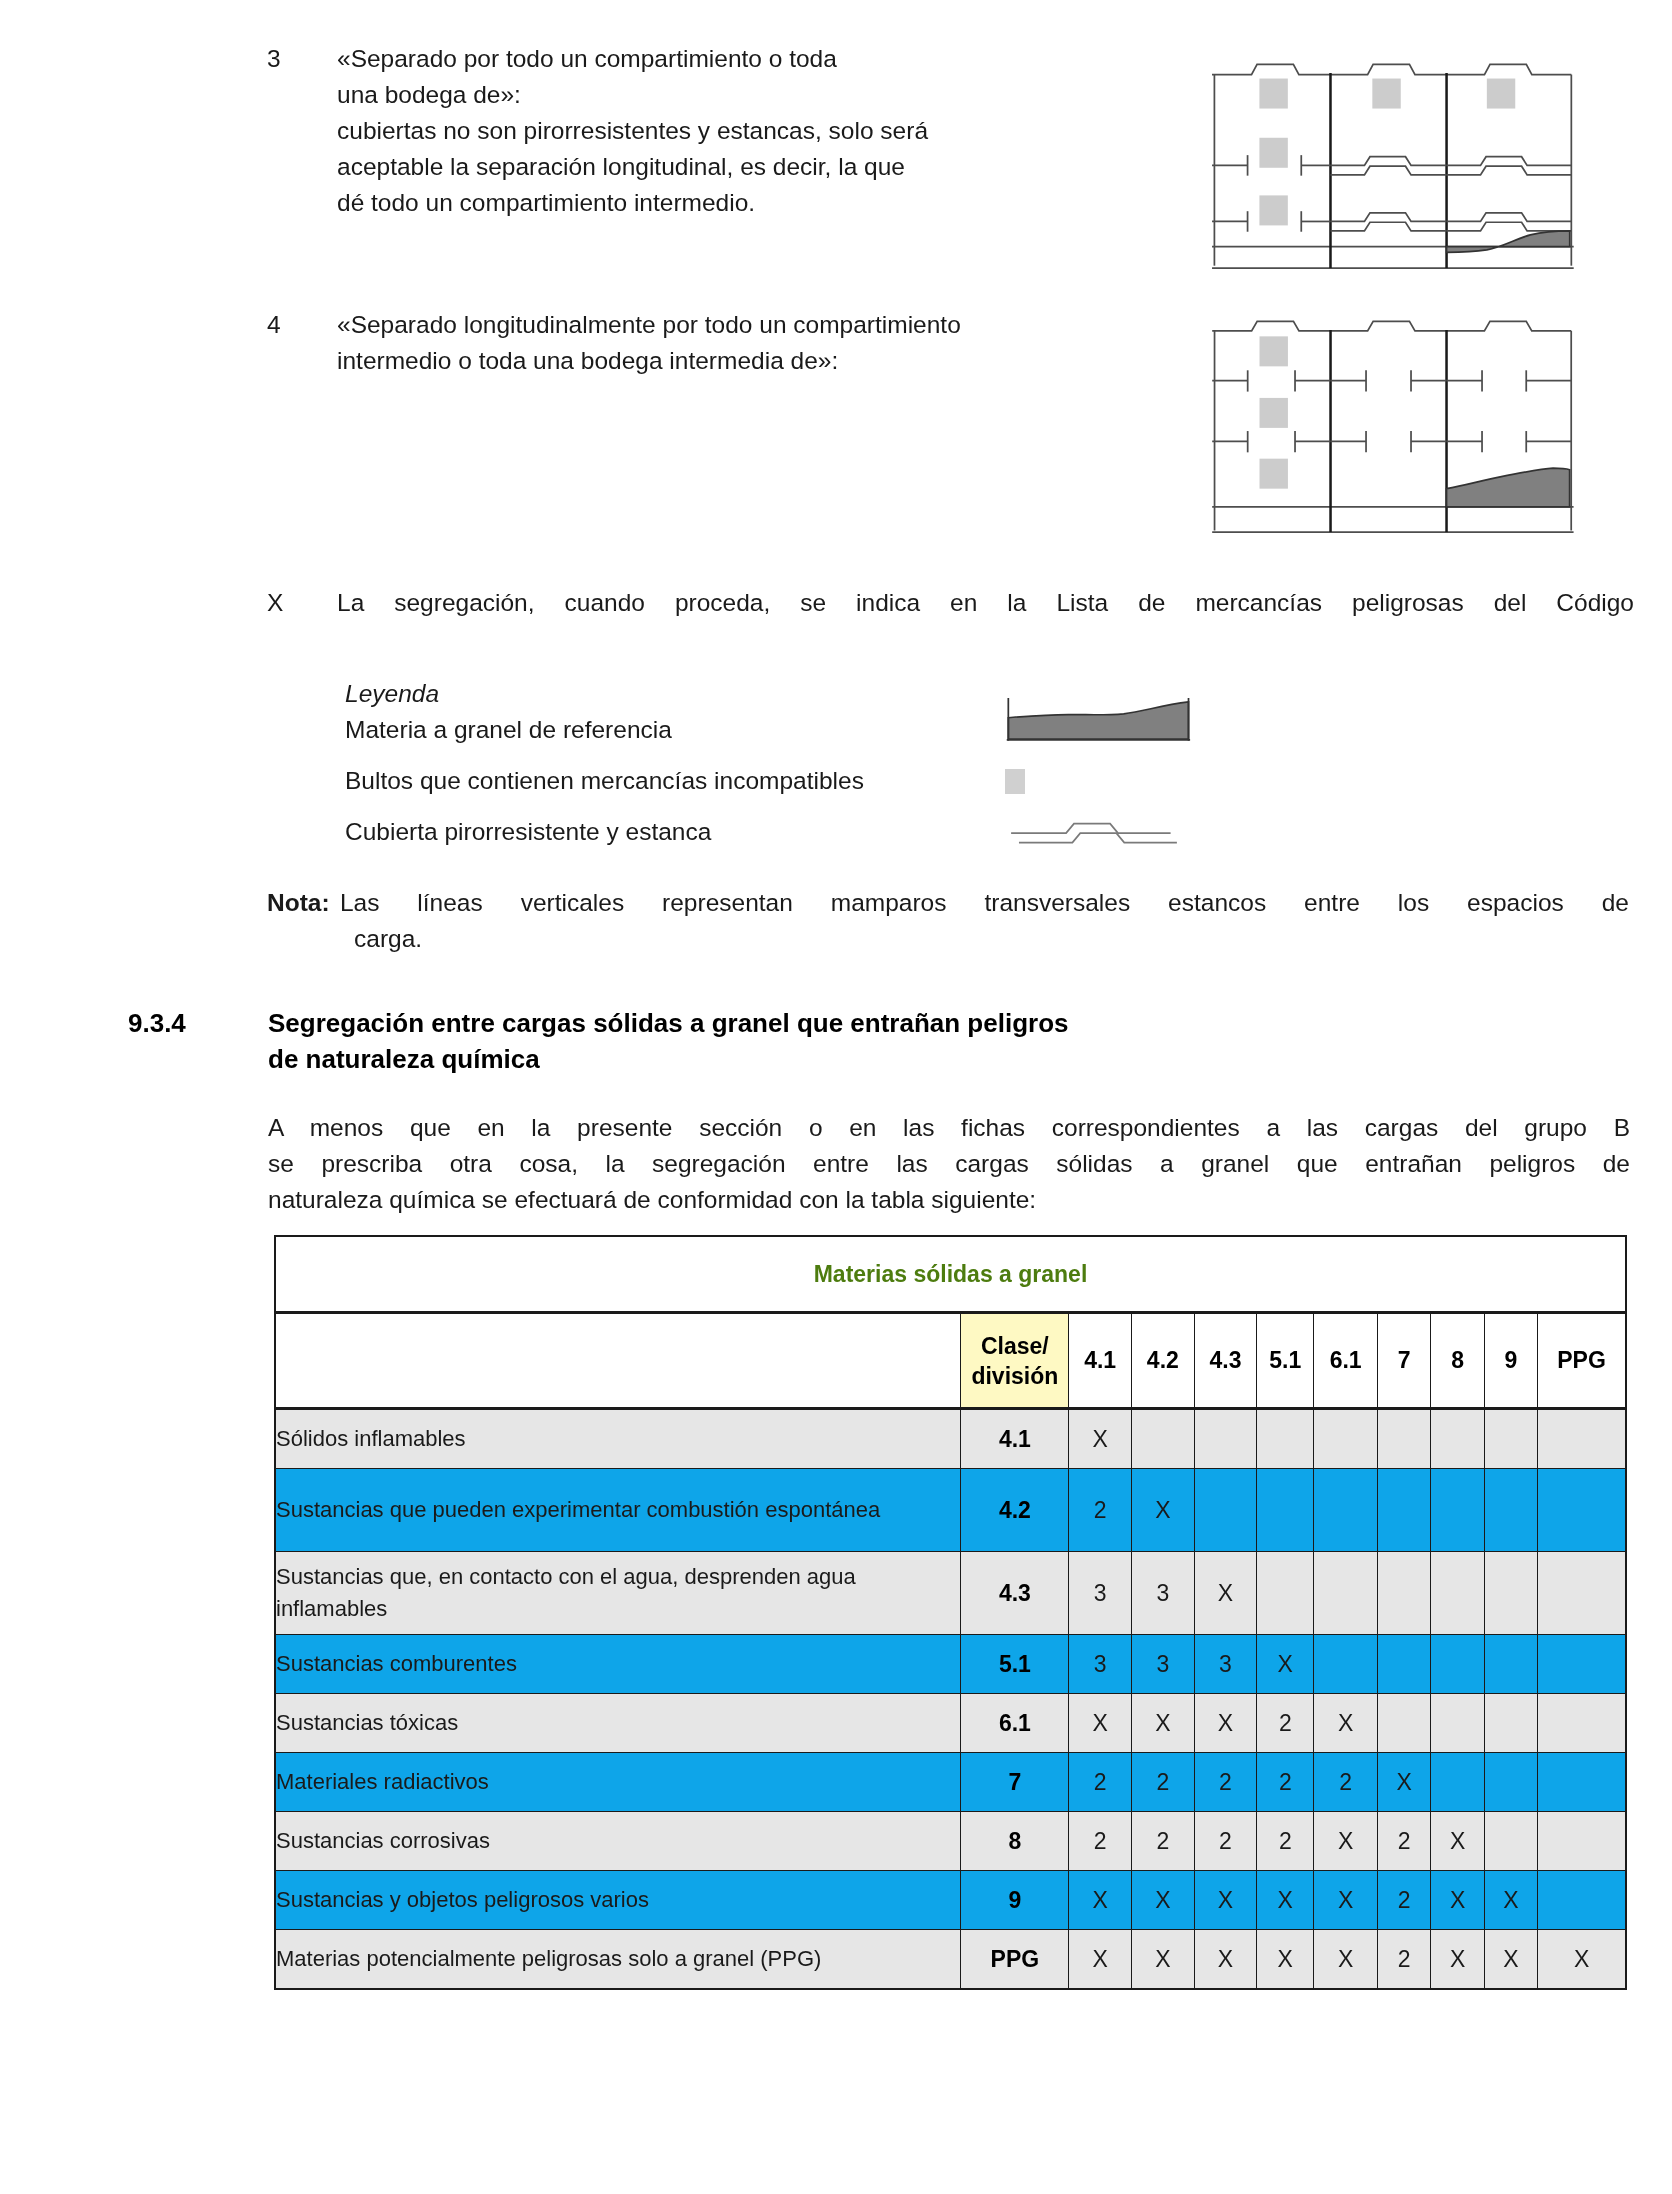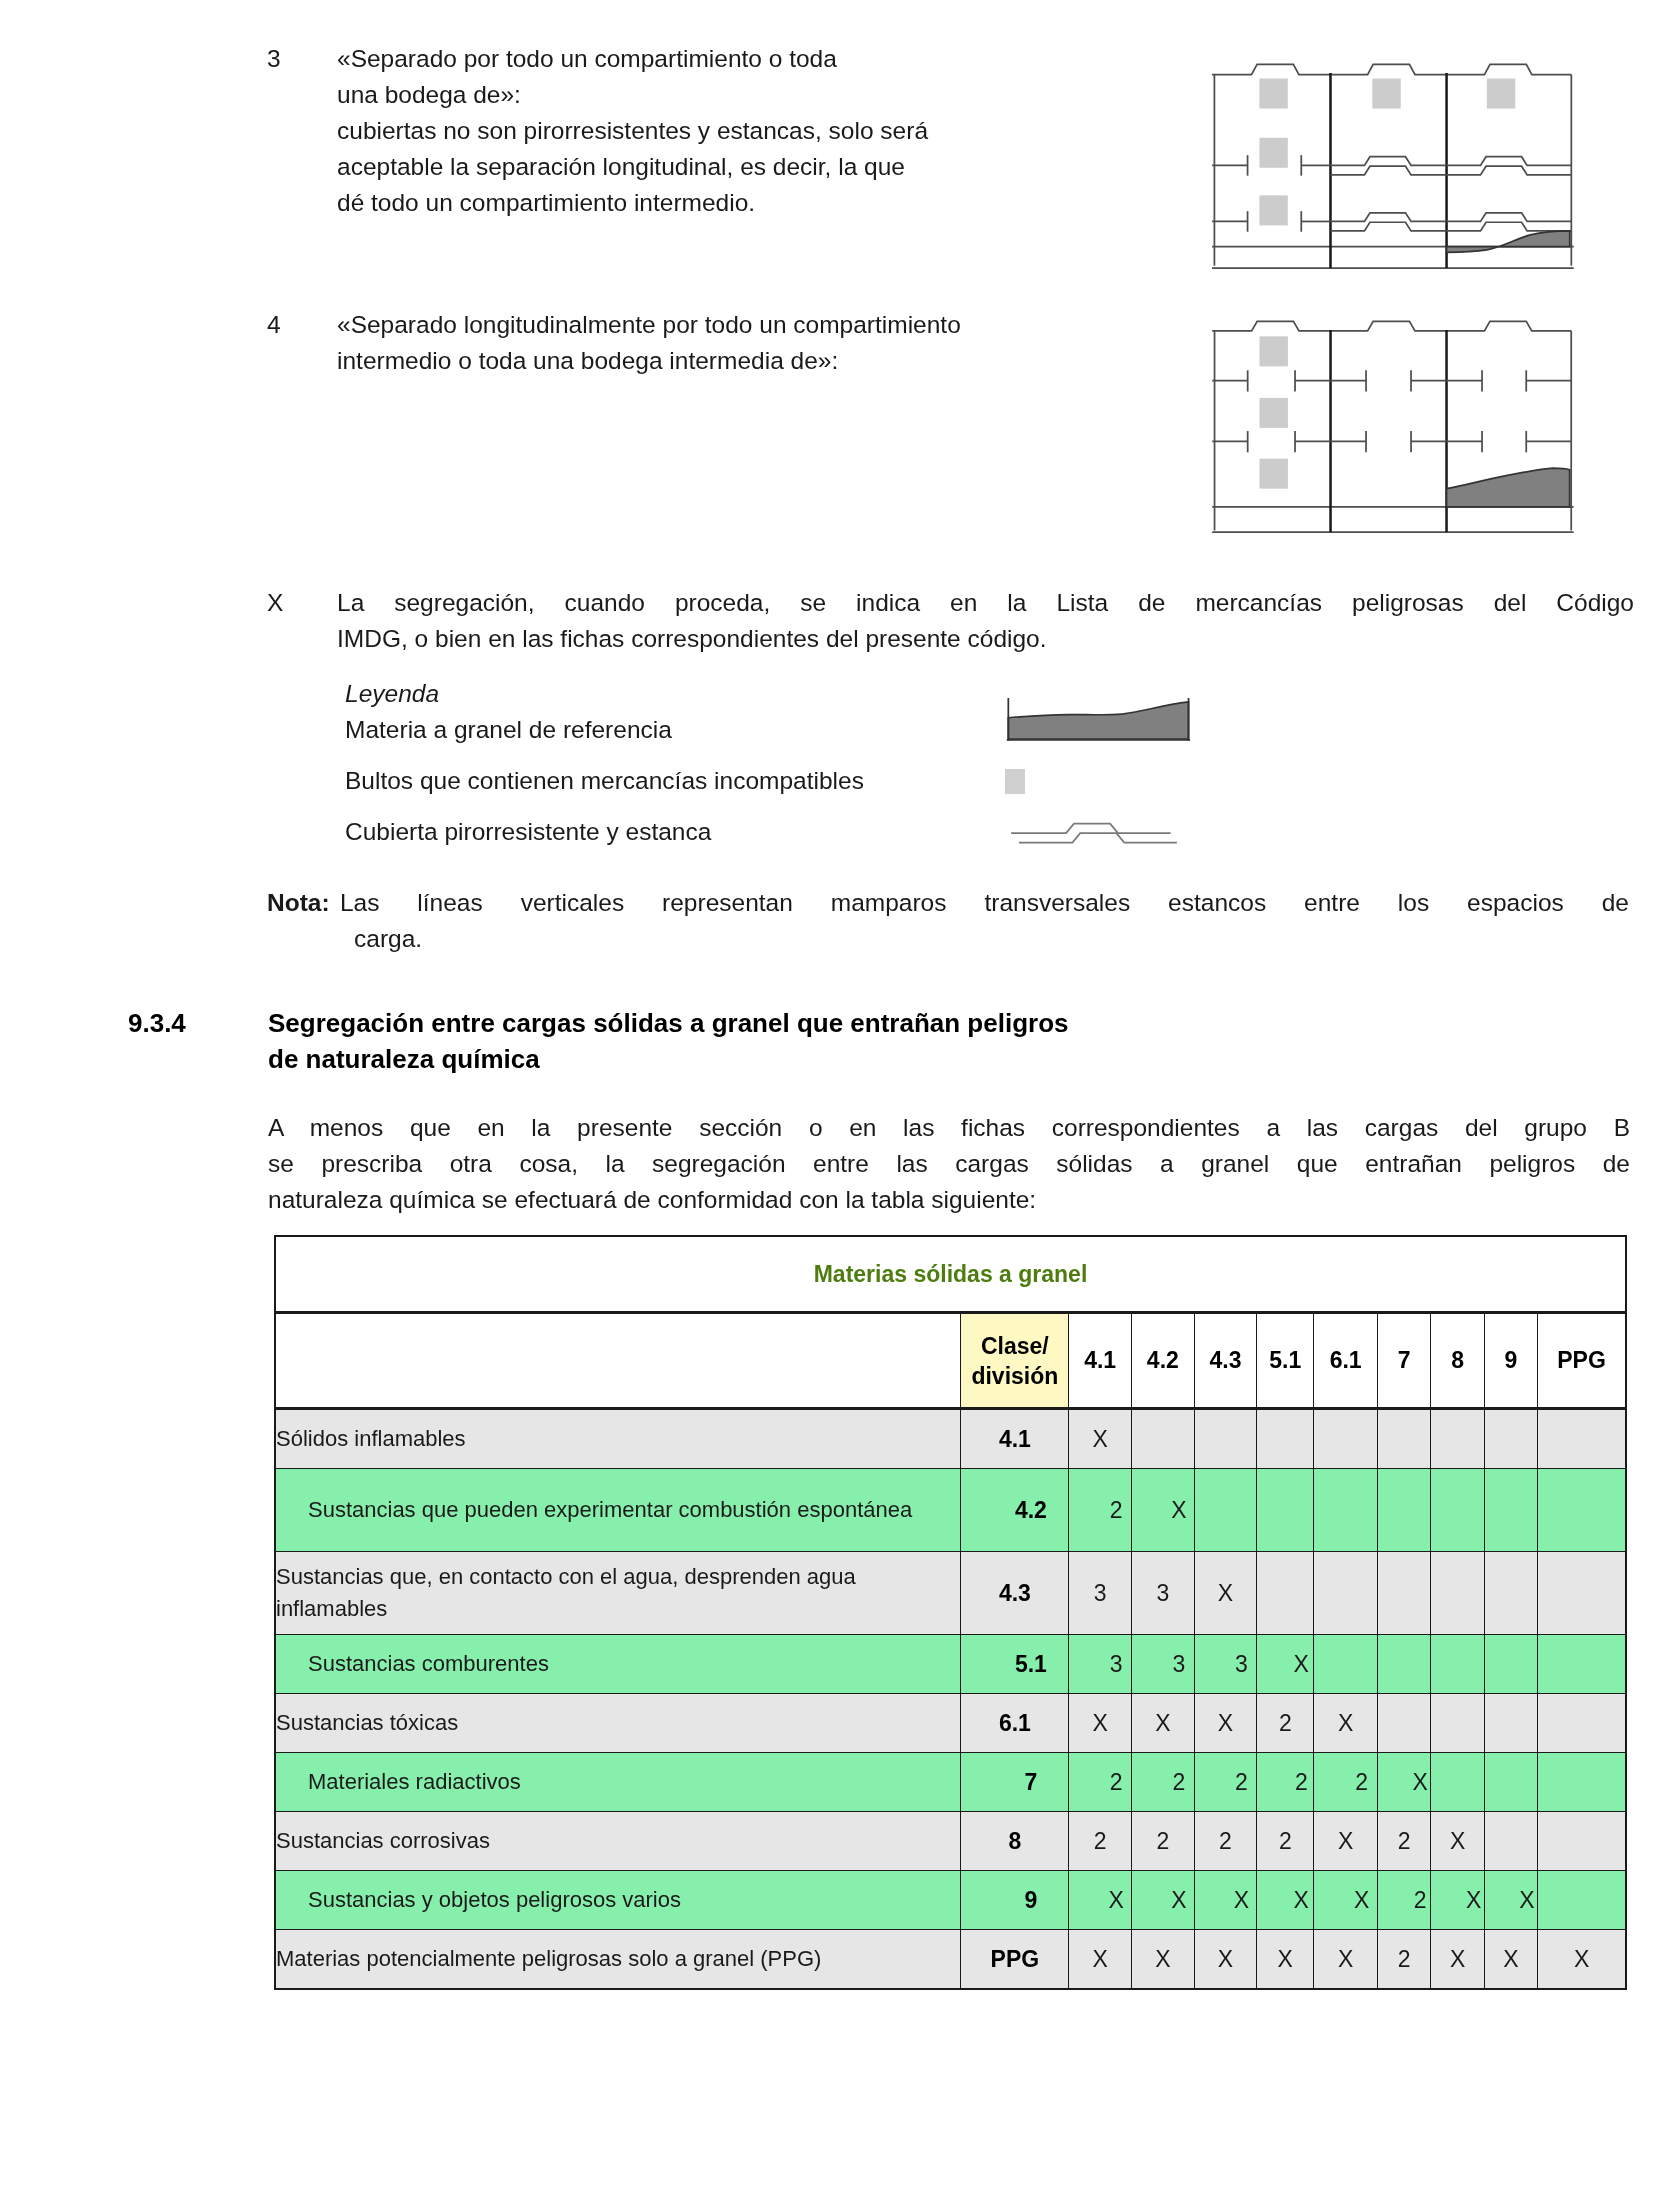--- a/index.html
+++ b/index.html
@@ -212,21 +212,21 @@
   .t-colhead {
     text-align: center;
     font-size: 23px;
     font-weight: bold;
     background: #fff;
     color: #000;
   }
   .t-headrow td { border-bottom: 3.2px solid #1a1a1a !important; }
 
   tr.shade td { background: #e6e6e6; }
-  tr.plain td { background: #86efac; padding-left: 32px; }
+  tr.plain td { background: #0ea5e9; }
 
   td.rowlabel {
     font-size: 22px;
     line-height: 32px;
     color: #1a1a1a;
     padding: 14.2px 11px 14.2px 12.6px;
     text-align: left;
     vertical-align: middle;
   }
   td.rowclass {
@@ -385,21 +385,20 @@
       <rect x="60" y="22" width="36" height="38" fill="#cccccc"></rect>
       <rect x="60" y="100" width="36" height="38" fill="#cccccc"></rect>
       <rect x="60" y="177" width="36" height="38" fill="#cccccc"></rect>
     </svg>
   </div>
 
   <div class="xnote" style="left:267px; top:585px; width:1367px;">
     <div class="xnote-mark">X</div>
     <div class="xnote-text">
       <span style="display:block; text-align:justify; text-align-last:justify;">La segregación, cuando proceda, se indica en la Lista de mercancías peligrosas del Código</span>
-      <span class="l2">IMDG, o bien en las fichas correspondientes del presente código.</span>
     </div>
   </div>
 
   <div class="legend">
 
     <div class="legend-title">Leyenda</div>
 
     <div class="legend-row" style="height:51px;">
       <div class="legend-label">Materia a granel de referencia</div>
       <div class="legend-art" style="left:660px; top:-14.2px;">

